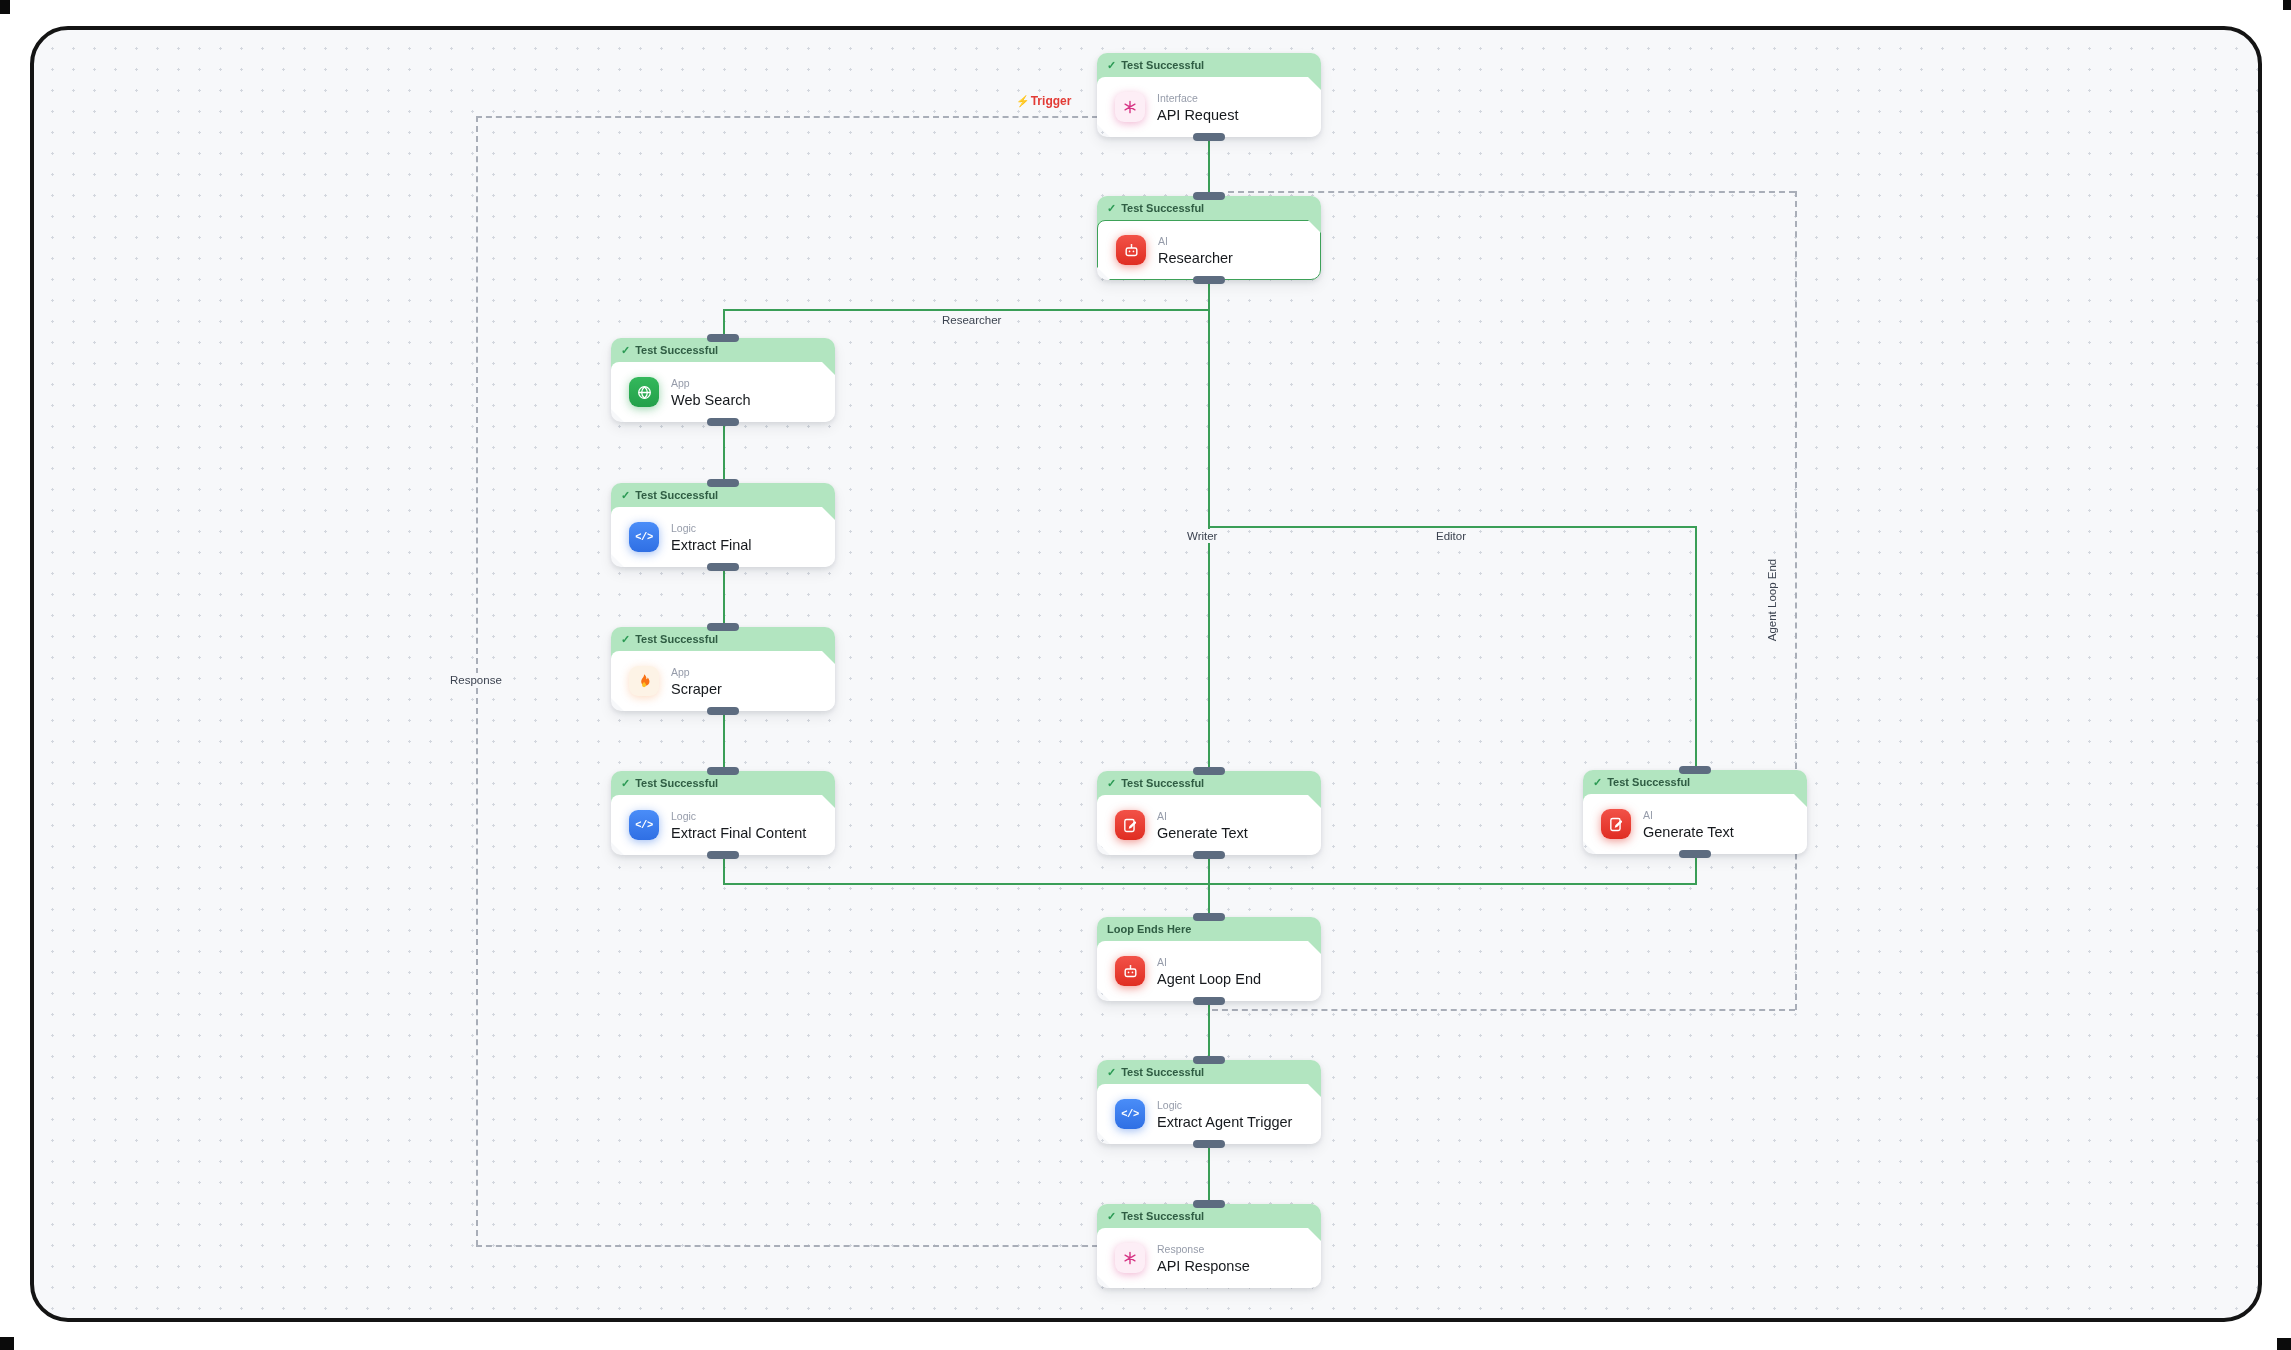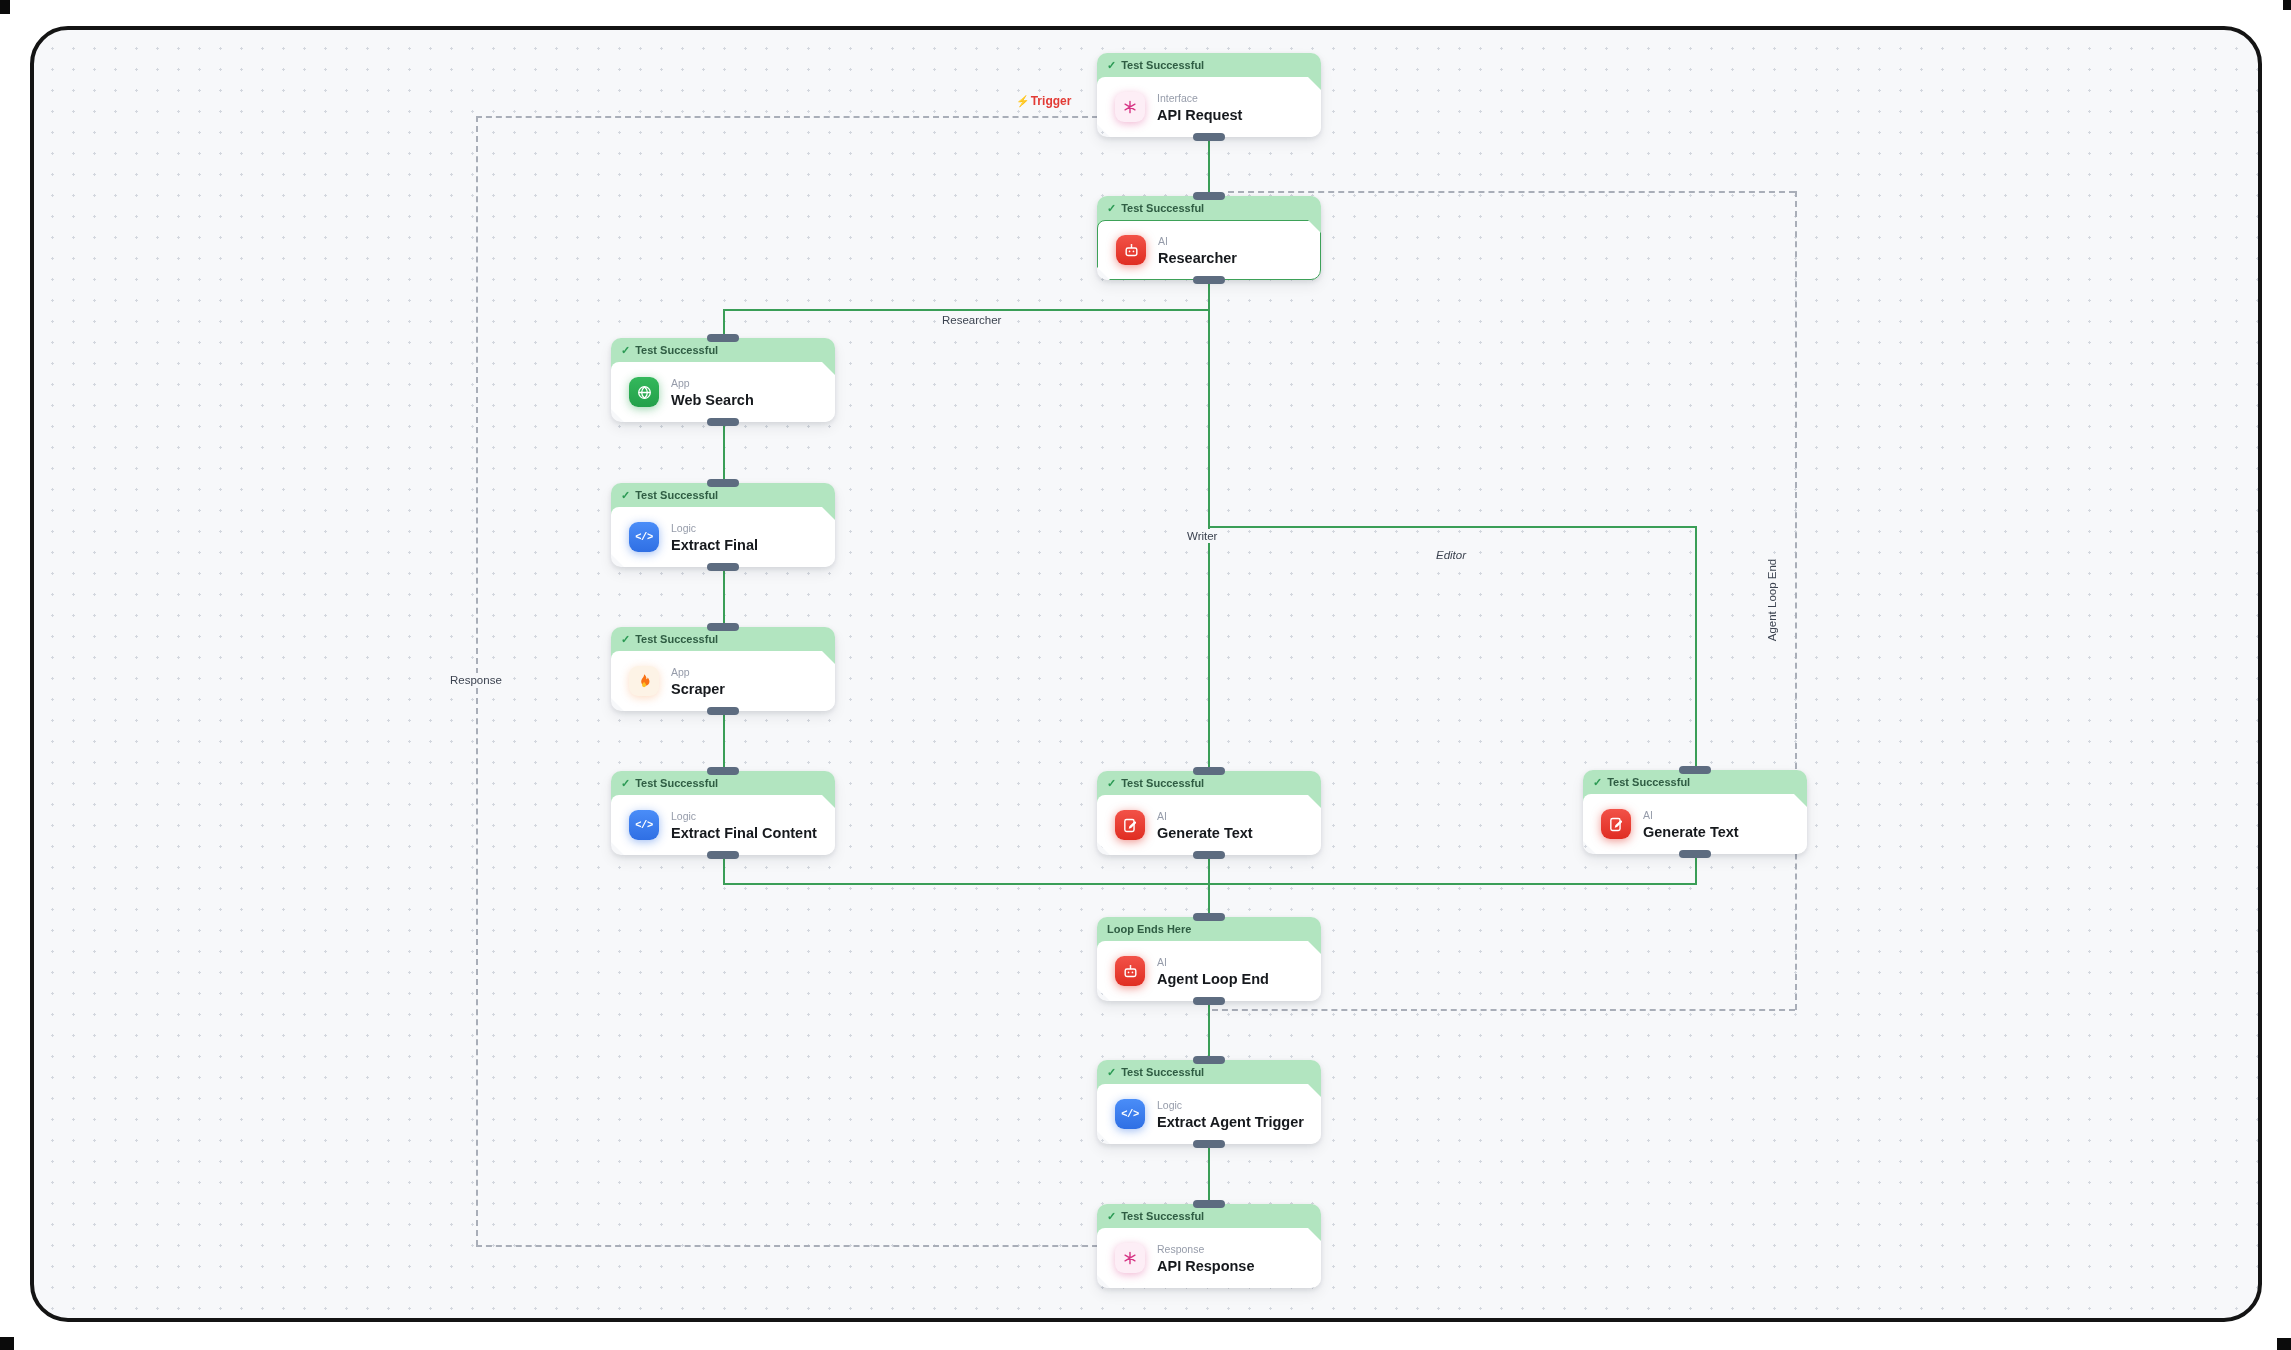--- a/index.html
+++ b/index.html
@@ -46,21 +46,21 @@
   .node-ic { width:30px; height:30px; border-radius:9px; margin-right:12px;
     display:flex; align-items:center; justify-content:center; flex:0 0 auto; }
   .ic-pink  { background:#fdeef6; box-shadow:0 2px 9px rgba(214,51,132,.35); }
   .ic-red   { background:linear-gradient(180deg,#f25248,#e02d22); box-shadow:0 2px 10px rgba(224,45,34,.5); }
   .ic-green { background:linear-gradient(180deg,#34b85c,#23a04a); box-shadow:0 2px 10px rgba(35,160,74,.45); }
   .ic-blue  { background:linear-gradient(180deg,#4a8df8,#2f6fe4); box-shadow:0 2px 10px rgba(47,111,228,.45); }
   .ic-cream { background:#fdf3e6; box-shadow:0 2px 8px rgba(249,115,22,.25); }
   .code-glyph { color:#fff; font-weight:700; font-size:10.5px; letter-spacing:-.5px;
     font-family:"Liberation Mono", monospace; }
   .node-cat { font-size:10.5px; color:#969caa; margin-bottom:3px; }
-  .node-title { font-size:14.5px; font-weight:700; color:#16191d; white-space:nowrap; }
+  .node-title { font-size:14.5px; font-weight:400; color:#16191d; white-space:nowrap; }
 
   .handle { position:absolute; width:32px; height:8px; border-radius:4px;
     background:#5d6c80; left:96px; z-index:4; cursor:crosshair; }
   .handle.top { top:-4px; }
   .handle.bottom { bottom:-4px; }
 </style>
 </head>
 <body>
 
 <div class="corner-mark" style="left:0;top:0;width:10px;height:14px;"></div>
@@ -90,21 +90,21 @@
 <div class="edge-h" style="left:723px;top:883px;width:486px;"></div>
 <div class="edge-v" style="left:1695px;top:854px;height:31px;"></div>
 <div class="edge-h" style="left:1209px;top:883px;width:488px;"></div>
 <div class="edge-v" style="left:1208px;top:855px;height:63px;"></div>
 <div class="edge-v" style="left:1208px;top:1001px;height:60px;"></div>
 <div class="edge-v" style="left:1208px;top:1144px;height:61px;"></div>
 
 <div class="trigger-label" style="left:1016px;top:94px;"><span class="bolt">⚡</span><span>Trigger</span></div>
 <div class="edge-label" style="left:938px;top:313px;">Researcher</div>
 <div class="edge-label" style="left:1183px;top:529px;">Writer</div>
-<div class="edge-label" style="left:1432px;top:548px;font-style:italic;">Editor</div>
+<div class="edge-label" style="left:1432px;top:529px;">Editor</div>
 <div class="edge-label" style="left:446px;top:673px;">Response</div>
 <div class="edge-label rot" style="left:1772px;top:600px;">Agent Loop End</div>
 
 <div class="node" style="left:1097px;top:53px;">
   <div class="node-header">
       <span class="check">✓</span>
       <span>Test Successful</span>
     </div>
   <div class="node-body">
     <div class="node-ic ic-pink">

